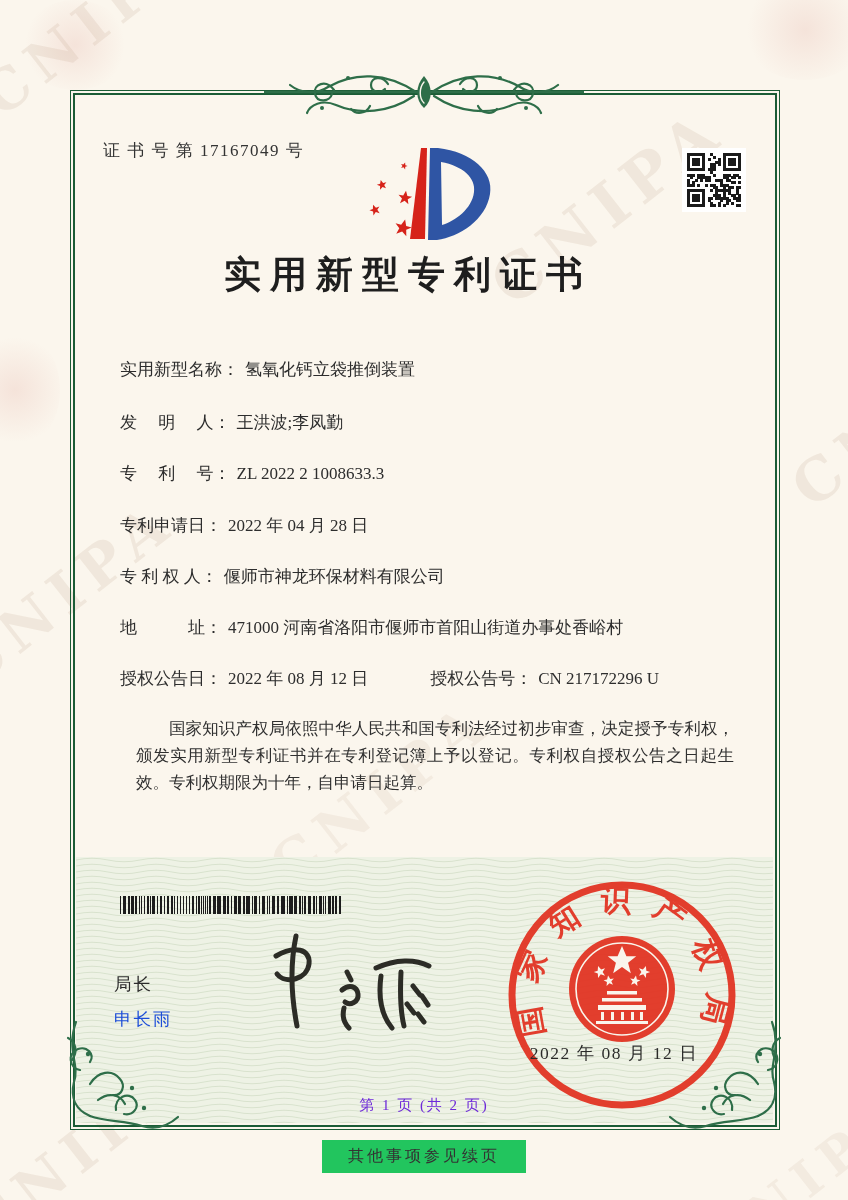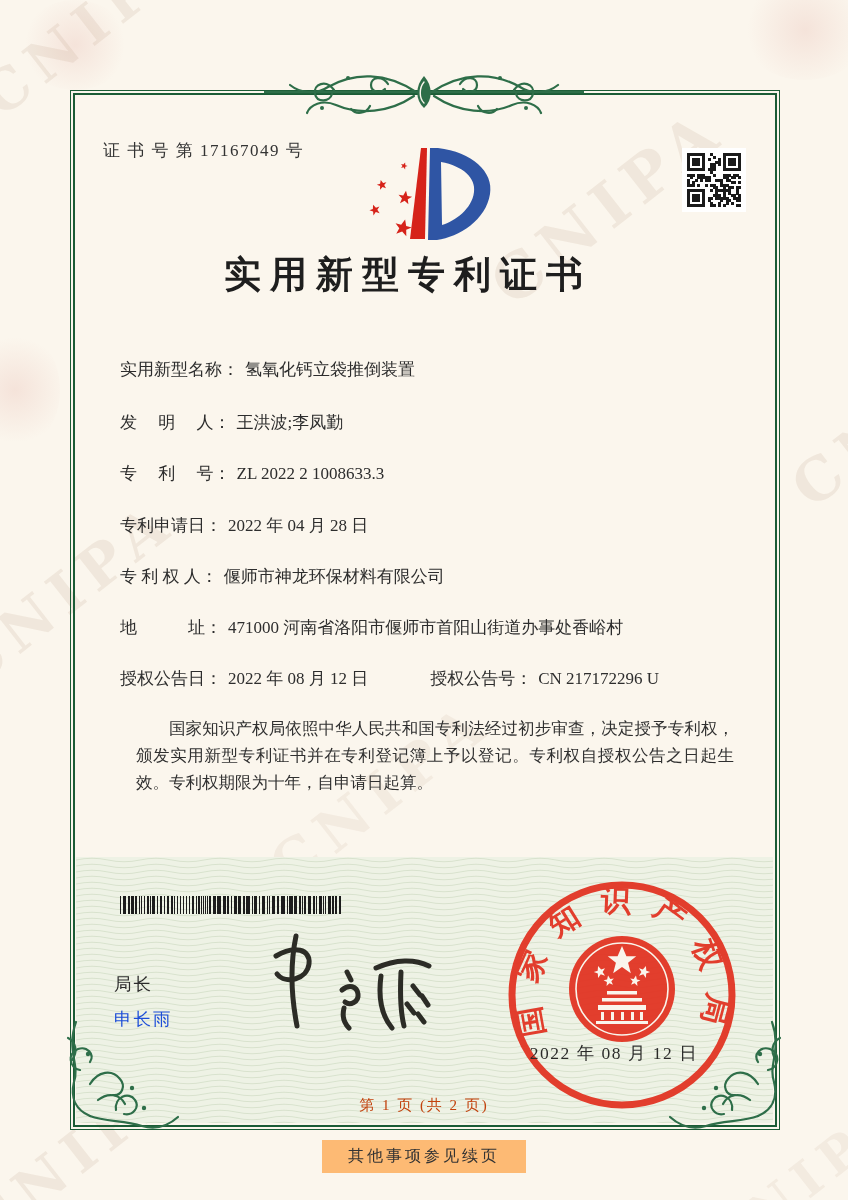--- a/index.html
+++ b/index.html
@@ -27,24 +27,24 @@
          letter-spacing:9px;color:#1e1e1e;z-index:3;}
   .row{left:120px;width:650px;font-size:17px;line-height:24px;color:#2d2d2d;z-index:3;white-space:nowrap;}
   .row .lab{color:#2d2d2d;}
   .row .val{margin-left:6px;}
   .grant2{margin-left:62px;}
   .paras{left:120px;top:699px;width:630px;font-size:16.5px;line-height:27px;
          text-align:justify;color:#303030;z-index:3;}
   .paras p{margin:16px;text-indent:33px;}
   .sig-title{left:114px;top:972px;font-size:17.5px;color:#2b2b2b;z-index:3;letter-spacing:2px;}
   .sig-name{left:114px;top:1007px;font-size:17.5px;color:#1d4ed8;z-index:3;letter-spacing:2px;}
-  .pageinfo{left:0;top:1096px;width:848px;text-align:center;font-size:15px;color:#c2410c;
+  .pageinfo{left:0;top:1096px;width:848px;text-align:center;font-size:15px;color:#6d28d9;
             letter-spacing:2px;z-index:3;}
   .note{left:0;top:1140px;width:848px;text-align:center;z-index:3;}
-  .note span{display:inline-block;background:#fdba74;padding:6px 26px;font-size:16px;
+  .note span{display:inline-block;background:#22c55e;padding:6px 26px;font-size:16px;
              letter-spacing:3px;color:#333;}
   svg{display:block;}
   .orn{z-index:5;pointer-events:none;}
   .seal{z-index:4;}
 </style>
 </head>
 <body>
 
 <div class="blob" style="left:20px;top:0px;width:110px;height:90px;"></div>
 <div class="blob" style="left:740px;top:-20px;width:130px;height:100px;"></div>

